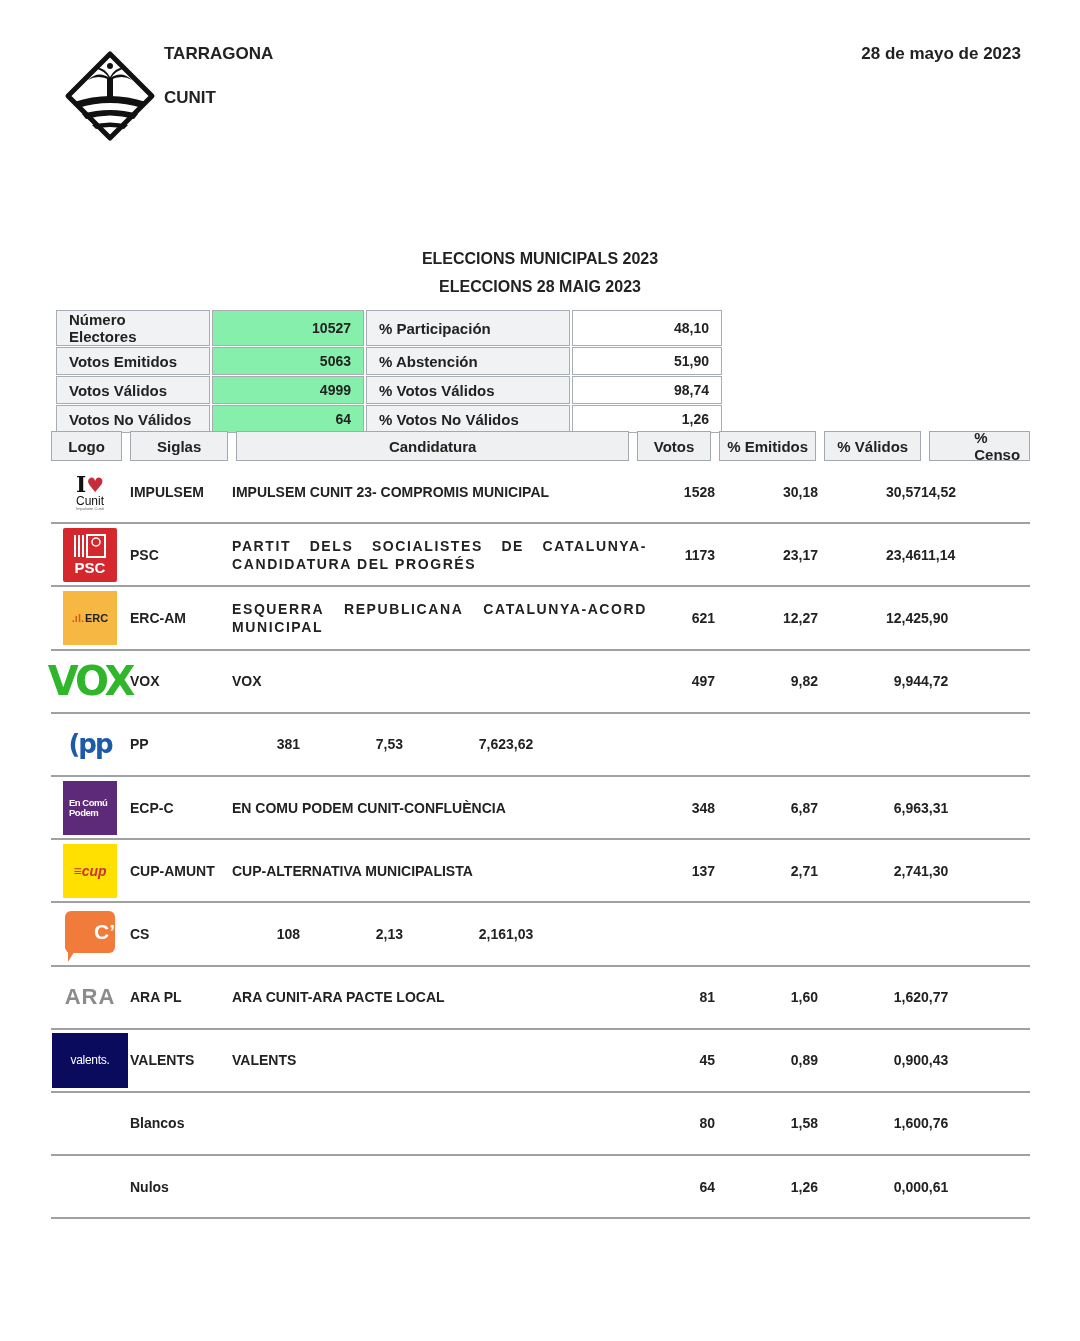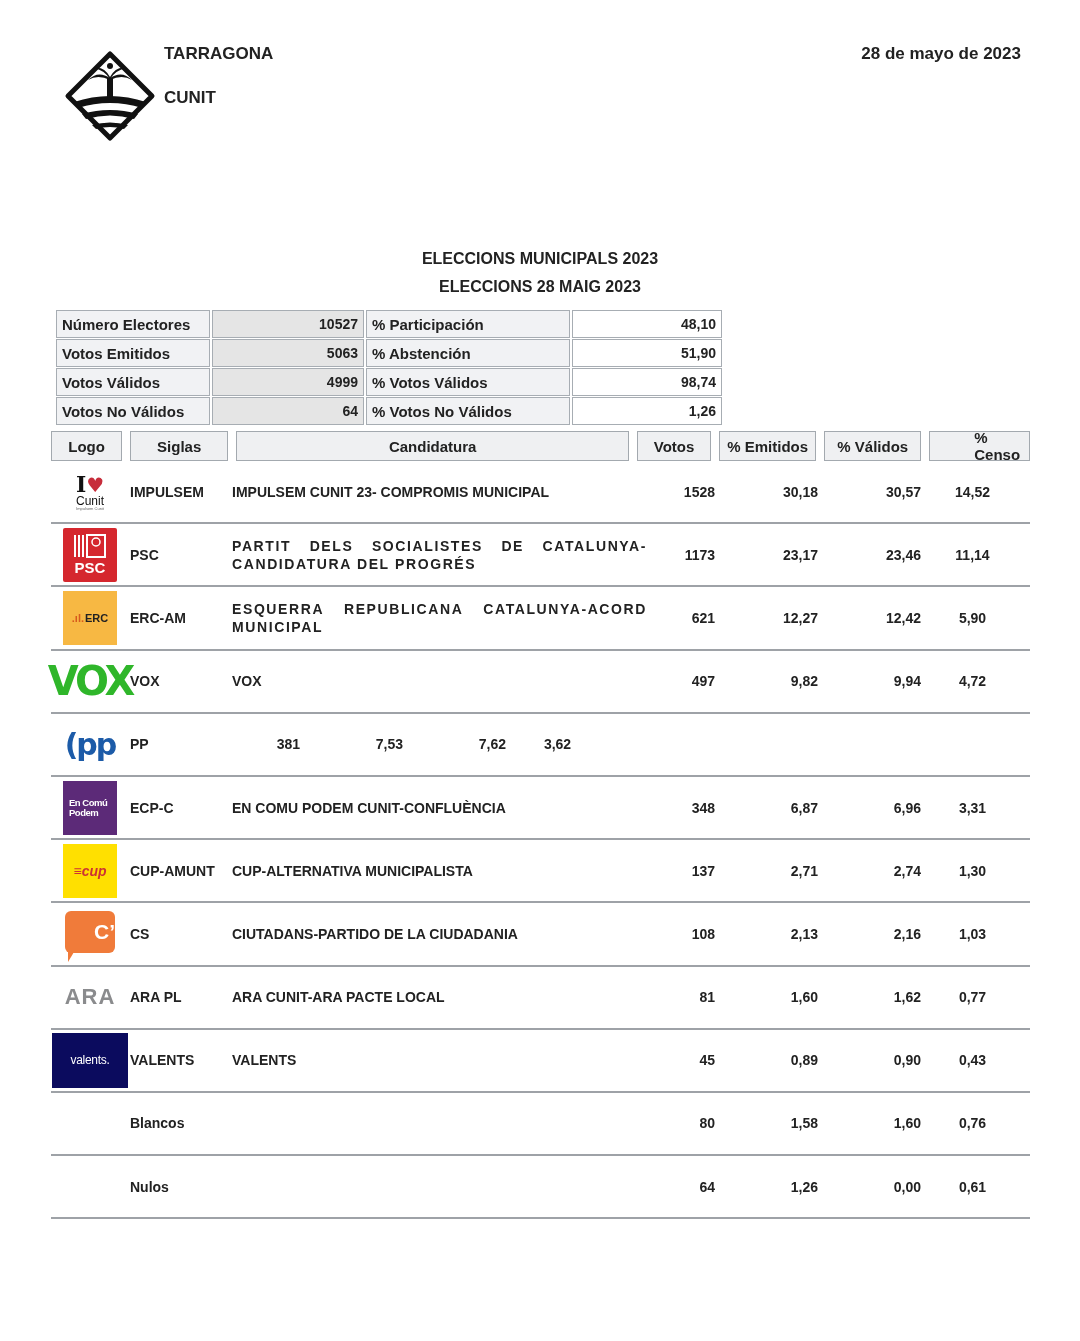--- a/index.html
+++ b/index.html
@@ -9,49 +9,49 @@
   .crest { position: absolute; left: 64px; top: 50px; width: 92px; height: 92px; }
   .hdr-province { position: absolute; left: 164px; top: 44px; font-size: 17px; color: #222; }
   .hdr-town { position: absolute; left: 164px; top: 88px; font-size: 17px; color: #222; }
   .hdr-date { position: absolute; right: 59px; top: 44px; font-size: 17px; color: #222; }
 
   .title1 { position: absolute; left: 0; width: 1080px; top: 250px; text-align: center; font-size: 16px; }
   .title2 { position: absolute; left: 0; width: 1080px; top: 278px; text-align: center; font-size: 16px; }
 
   
   .summary { position: absolute; left: 54px; top: 309px; width: 670px; border-collapse: separate; border-spacing: 2px 1px; }
-  .summary td { height: 28px; font-size: 15px; padding: 0 5px; border: 1px solid #a7adb3; }
+  .summary td { height: 28px; font-size: 15px; padding: 0 12px; border: 1px solid #a7adb3; }
   .summary td.lbl { background: #f1f2f4; width: 154px; }
-  .summary td.val { background: #e5e5e5; width: 152px; text-align: right; font-size: 14px; }
+  .summary td.val { background: #86efac; width: 152px; text-align: right; font-size: 14px; }
   .summary td.lbl2 { background: #f1f2f4; width: 204px; }
   .summary td.val2 { background: #ffffff; width: 150px; text-align: right; font-size: 14px; }
 
   
   .res-head { position: absolute; left: 51px; top: 431px; width: 979px; height: 30px; display: flex; gap: 8px; }
   .res-head div { background: #eff0f2; border: 1px solid #a3a9af; font-size: 15px; display: flex; align-items: center; justify-content: center; height: 30px; }
   .h-logo { width: 74px; } .h-siglas { width: 102px; } .h-cand { width: 409px; }
   .h-votos { width: 77px; text-align: right; } .h-emit { width: 101px; } .h-val { width: 101px; } .h-censo { width: 103px; padding-left: 44px; }
 
   .rows { position: absolute; left: 51px; top: 461px; width: 979px; }
   .row { height: 63.2px; border-bottom: 2px solid #9ea2a7; display: flex; align-items: center; font-size: 14px; position: relative; }
   .c-logo { width: 78px; height: 100%; display: flex; align-items: center; justify-content: center; }
   .c-siglas { width: 103px; padding-left: 1px; }
   .c-cand { width: 415px; padding-left: 0; line-height: 18px; }
   .c-cand.just { text-align: justify; text-align-last: left; letter-spacing: 1.6px; }
   .c-votos { width: 68px; text-align: right; }
   .c-emit { width: 103px; text-align: right; }
   .c-val { width: 103px; text-align: right; }
-  .c-censo { width: 103px; text-align: center; }
+  .c-censo { width: 103px; text-align: left; }
 
   .logo-box { display: flex; align-items: center; justify-content: center; }
   .logo-psc { width: 54px; height: 54px; background: #d5272e; border-radius: 2px; color: #fff; flex-direction: column; font-size: 15px; font-weight: bold; }
   .logo-erc { width: 54px; height: 54px; background: #f7b843; color: #222; font-size: 11px; }
   .logo-erc .bars { color: #d75a1d; margin-right: 1px; }
   .logo-vox { color: #2fb62a; font-size: 40px; font-weight: bold; letter-spacing: -3px; font-family: "DejaVu Sans", sans-serif; }
-  .logo-pp { color: #1c5ba8; font-size: 30px; font-weight: bold; font-family: "DejaVu Sans", sans-serif; letter-spacing: -2px; }
+  .logo-pp { color: #1c5ba8; font-size: 26px; font-weight: bold; font-family: "DejaVu Sans", sans-serif; letter-spacing: -2px; }
   .logo-ecp { width: 54px; height: 54px; background: #5c2a78; color: #fff; font-size: 9.5px; line-height: 10px; flex-direction: column; align-items: flex-start; padding-left: 6px; letter-spacing: -0.5px; text-align: center; }
   .logo-cup { width: 54px; height: 54px; background: #ffe000; color: #c33; font-size: 14px; font-style: italic; font-weight: bold; }
   .logo-cs { width: 50px; height: 42px; background: #f07b3a; color: #fff; border-radius: 6px; font-size: 21px; position: relative; margin-top: -4px; padding-left: 40px; }
   .logo-cs::after { content: ""; position: absolute; left: 3px; bottom: -9px; border-left: 6px solid #f07b3a; border-right: 6px solid transparent; border-bottom: 10px solid transparent; }
   .logo-ara { color: #8a8b8d; font-size: 22px; letter-spacing: 1px; }
   .logo-valents { width: 76px; height: 55px; background: #0b0b5e; color: #ffffff; font-size: 12px; font-weight: normal; letter-spacing: -0.3px; }
   .logo-impulsem { flex-direction: column; line-height: 1; }
   .logo-impulsem .top { font-size: 22px; color: #111; font-family: "DejaVu Serif", serif; }
   .logo-impulsem .top span { color: #c72d3b; font-size: 20px; }
   .logo-impulsem .nm { font-size: 12px; color: #111; font-weight: normal; }
@@ -220,21 +220,20 @@
     <div class="c-emit">2,71</div>
     <div class="c-val">2,74</div>
     <div class="c-censo">1,30</div>
   </div>
 
   <div class="row">
     <div class="c-logo">
       <div class="logo-box logo-cs">C’s</div>
     </div>
     <div class="c-siglas">CS</div>
-    <div class="c-cand">CIUTADANS-PARTIDO DE LA CIUDADANIA</div>
     <div class="c-votos">108</div>
     <div class="c-emit">2,13</div>
     <div class="c-val">2,16</div>
     <div class="c-censo">1,03</div>
   </div>
 
   <div class="row">
     <div class="c-logo">
       <div class="logo-box logo-ara">ARA</div>
     </div>

